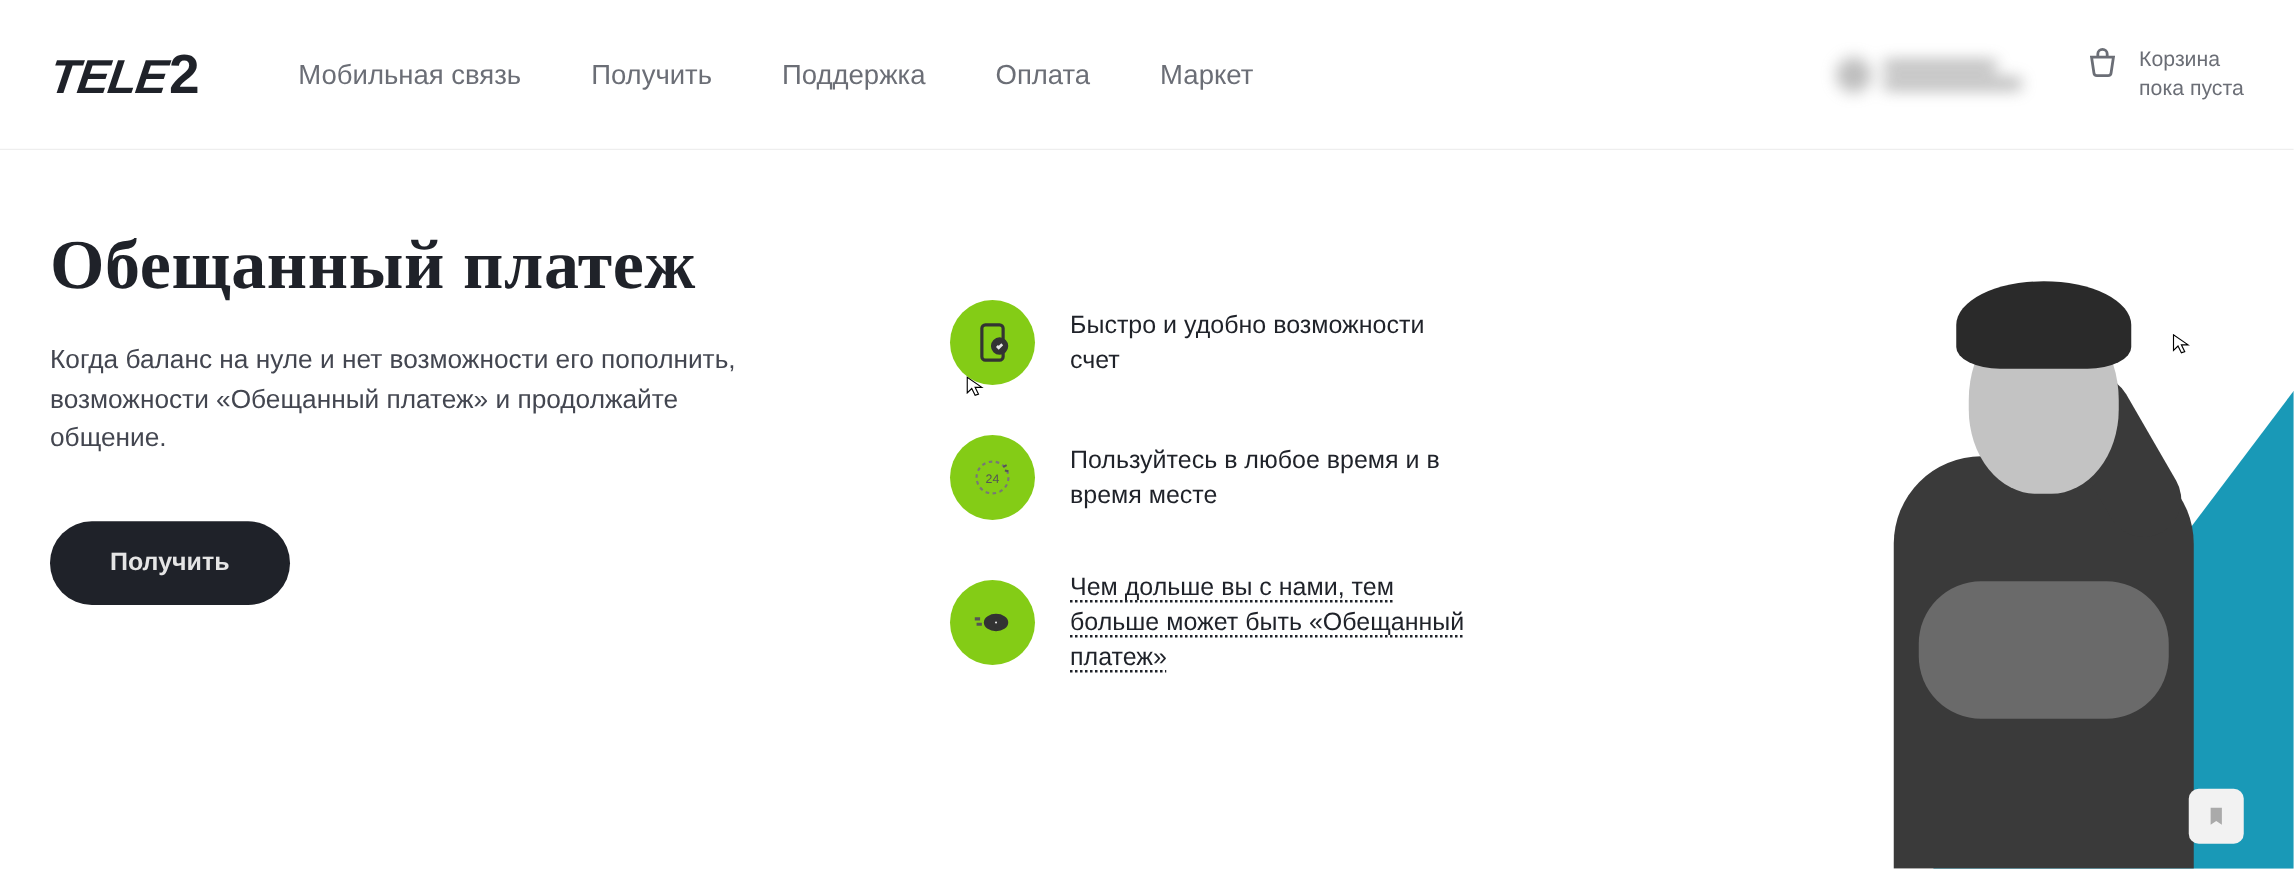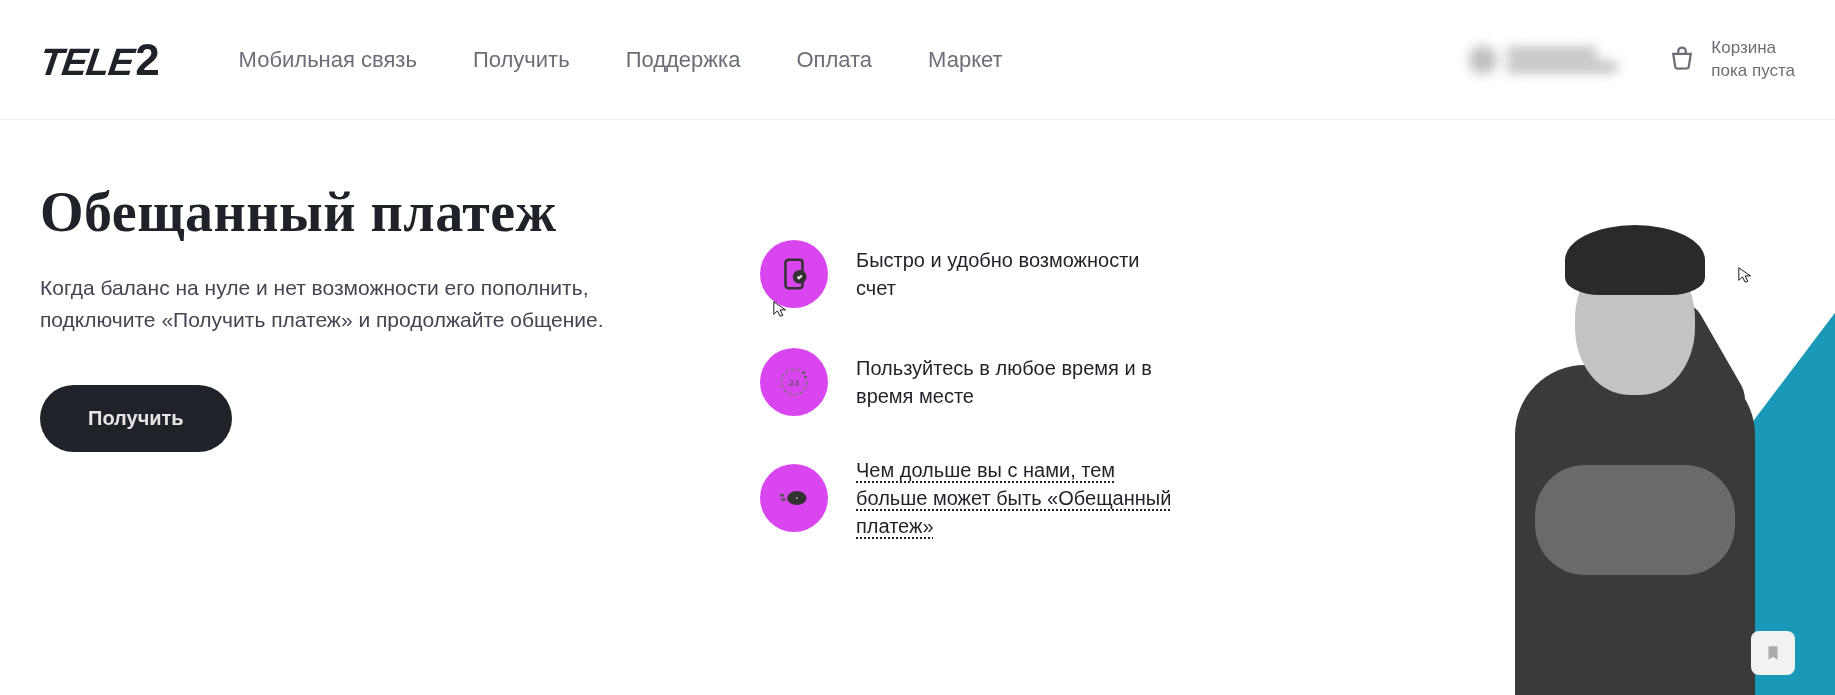--- a/index.html
+++ b/index.html
@@ -55,21 +55,21 @@
   .account-blur .avatar {
     width: 28px; height: 28px; border-radius: 50%;
     background: #888;
   }
   .account-blur .lines { display:flex; flex-direction:column; gap:4px;}
   .account-blur .line1 { width:90px; height:10px; background:#777; border-radius:2px;}
   .account-blur .line2 { width:110px; height:10px; background:#777; border-radius:2px;}
 
   .cart {
     display: flex;
-    align-items: center;
+    align-items: flex-start;
     gap: 14px;
     cursor: pointer;
   }
   .cart svg { width: 30px; height: 30px; stroke:#6b6e76; }
   .cart-text { display:flex; flex-direction:column; font-size:17px; color:#6b6e76; line-height:1.3;}
 
   
   .main {
     padding: 60px 24px 0 40px;
     display: flex;
@@ -115,21 +115,21 @@
   }
   .feature {
     display: flex;
     align-items: center;
     gap: 28px;
   }
   .feature-icon {
     width: 68px;
     height: 68px;
     border-radius: 50%;
-    background: #d946ef;
+    background: #84cc16;
     display: flex;
     align-items: center;
     justify-content: center;
     flex-shrink: 0;
   }
   .feature-icon svg { width: 34px; height: 34px; }
   .feature-text {
     font-size: 20px;
     color: #1f2229;
     line-height: 1.4;
@@ -263,21 +263,21 @@
         <span>Корзина</span>
         <span>пока пуста</span>
       </div>
     </div>
   </div>
 </header>
 
 <div class="main">
   <div class="left-col">
     <h1>Обещанный платеж</h1>
-    <p class="desc">Когда баланс на нуле и нет возможности его пополнить, подключите «Получить платеж» и продолжайте общение.</p>
+    <p class="desc">Когда баланс на нуле и нет возможности его пополнить, возможности «Обещанный платеж» и продолжайте общение.</p>
     <button class="cta-btn">Получить</button>
   </div>
 
   <div class="features">
     <div class="feature">
       <div class="feature-icon">
         <svg viewBox="0 0 24 24" fill="none" stroke="#333" stroke-width="1.8">
           <rect x="6" y="2" width="12" height="20" rx="2"></rect>
           <circle cx="16" cy="14" r="4" fill="#333"></circle>
           <path d="M14.5 14l1 1 2-2" stroke="#e6e6e6" stroke-width="1.5"></path>

